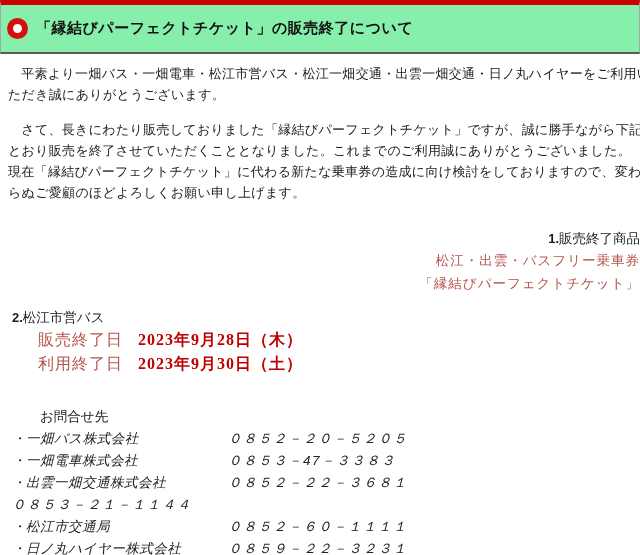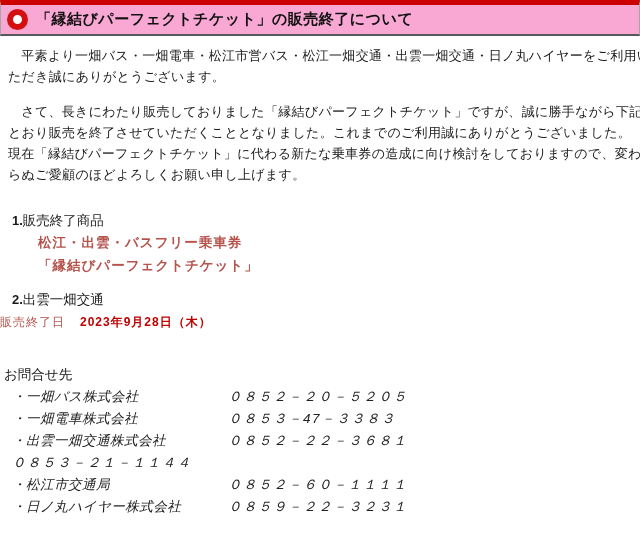--- a/index.html
+++ b/index.html
@@ -8,26 +8,26 @@
     width: 640px;
     height: 555px;
     background: #ffffff;
     overflow: hidden;
     font-family: "Liberation Serif", "DejaVu Serif", serif;
     color: #1a1a1a;
   }
   
   .notice-header {
     box-sizing: border-box;
-    height: 36px;
+    height: 54px;
     border-top: 5px solid #cc0000;
     border-bottom: 2px solid #595959;
     border-left: 1px solid #a6a6a6;
     border-right: 1px solid #a6a6a6;
-    background: #f9a8d4;
+    background: #86efac;
     display: flex;
     align-items: center;
     padding-left: 6px;
   }
   .donut {
     box-sizing: border-box;
     width: 21px; height: 21px;
     border: 6px solid #d40f0f;
     border-radius: 50%;
     background: #ffffff;
@@ -51,49 +51,50 @@
     padding-left: 12px;
     font-size: 13.5px;
     line-height: 21px;
     white-space: nowrap;
   }
   .sec-num {
     font-family: "Liberation Sans", sans-serif;
     font-weight: bold;
     font-size: 13px;
   }
-  .sec1 { margin-top: 25px; }
+  .sec1 { margin-top: 25px; text-align: right; }
   .sec2 { margin-top: 12px; }
   .red-line {
     padding-left: 38px;
     font-size: 13.5px;
     line-height: 23px;
     color: #b5534c;
     letter-spacing: 1px;
     white-space: nowrap;
-    font-weight: bold;
   }
   .sec1 .red-line:first-of-type { margin-top: 2px; }
   .date-row {
-    font-size: 12px;
+    padding-left: 38px;
+    font-size: 16px;
     line-height: 24px;
     white-space: nowrap;
-    font-family: Liberation Sans, sans-serif;
+    font-family: Liberation Serif, serif;
   }
   .date-row:first-of-type { margin-top: 0px; }
   .date-label { color: #b5534c; letter-spacing: 1px; }
   .date-value { color: #c00000; font-weight: bold; margin-left: 15px; letter-spacing: 1px; }
   
   .contacts { margin-top: 30px; font-family: "Liberation Sans", sans-serif; }
   .contacts-heading {
     padding-left: 4px;
     font-size: 13.5px;
     line-height: 22px;
     color: #222222;
     white-space: nowrap;
+    margin-left: 36px;
   }
   .contact-row {
     padding-left: 12px;
     font-size: 13.5px;
     line-height: 22px;
     display: flex;
     white-space: nowrap;
     color: #222222;
     font-style: italic;
   }
@@ -125,24 +126,27 @@
   <section class="sec1">
     <div class="sec-heading">
       <span class="sec-num">1.</span><span>販売終了商品</span>
     </div>
     <div class="red-line">松江・出雲・バスフリー乗車券</div>
     <div class="red-line">「縁結びパーフェクトチケット」</div>
   </section>
 
   <section class="sec2">
     <div class="sec-heading">
-      <span class="sec-num">2.</span><span>出雲一畑交通</span>
+      <span class="sec-num">2.</span><span>松江市営バス</span>
     </div>
     <div class="date-row">
       <span class="date-label">販売終了日</span><span class="date-value">2023年9月28日（木）</span>
+    </div>
+    <div class="date-row">
+      <span class="date-label">利用終了日</span><span class="date-value">2023年9月30日（土）</span>
     </div>
   </section>
 
   <section class="contacts">
     <div class="contacts-heading">お問合せ先</div>
     <div class="contact-row">
       <span class="contact-name">・一畑バス株式会社</span>
       <span class="contact-phone">０８５２－２０－５２０５</span>
     </div>
     <div class="contact-row">

